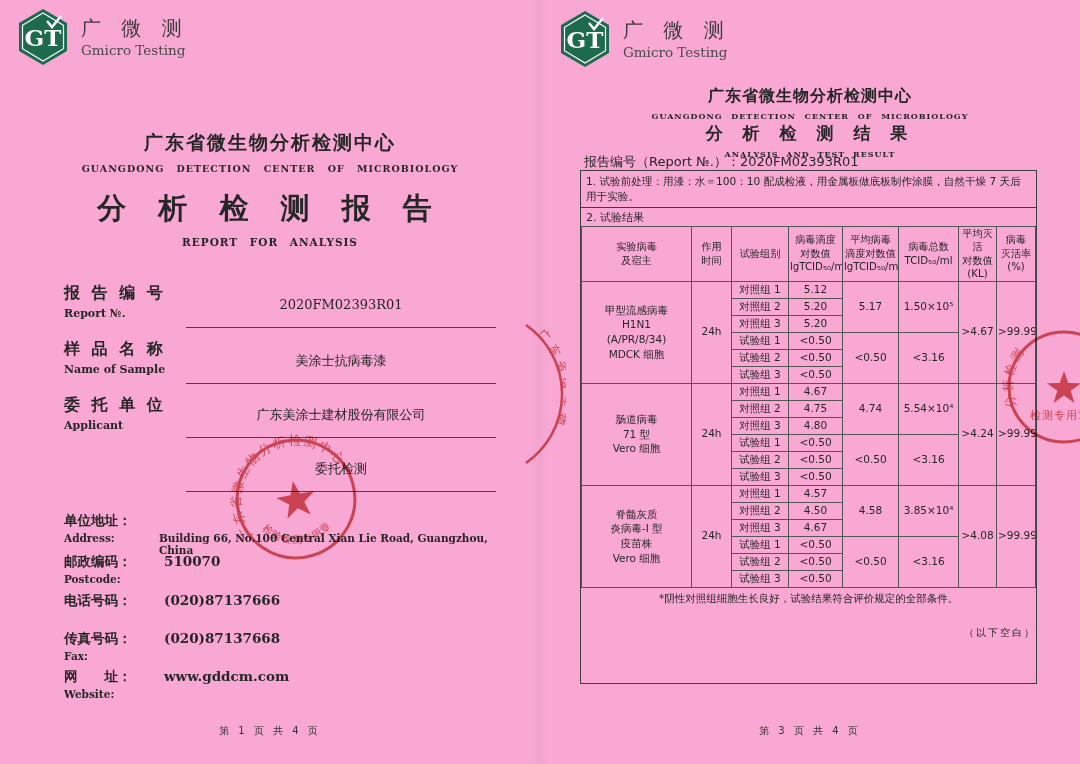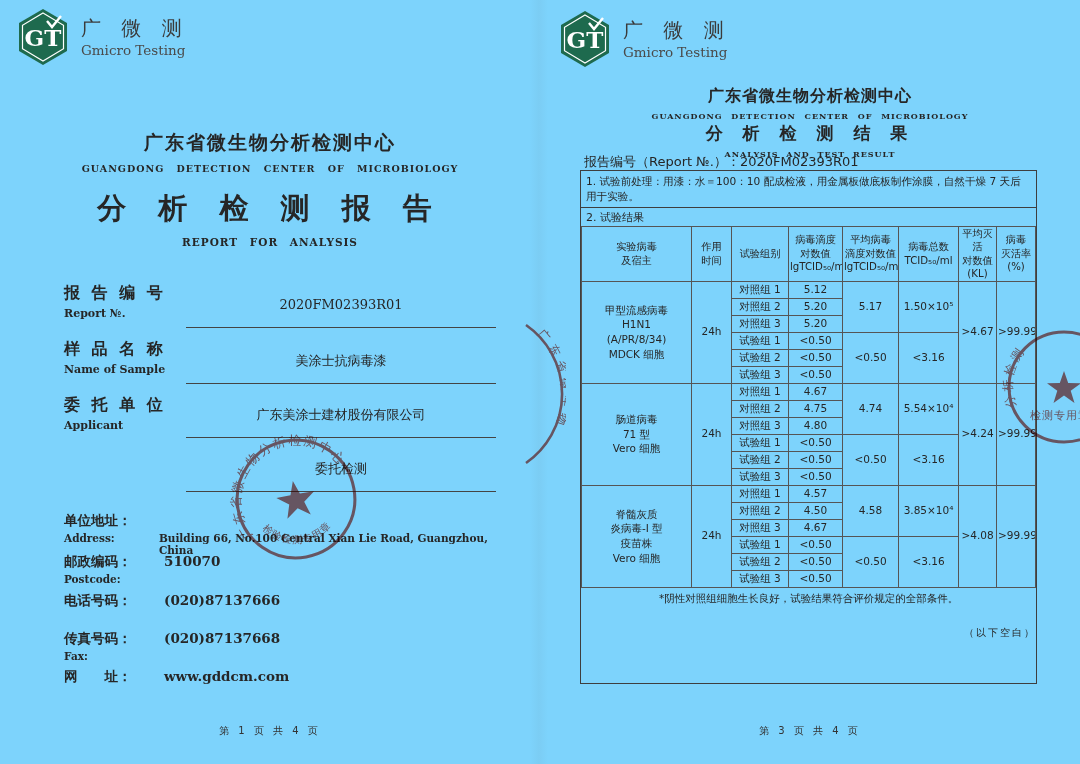--- a/index.html
+++ b/index.html
@@ -1,17 +1,17 @@
 <!DOCTYPE html>
 <html><head>
 <meta charset="utf-8">
 <style>
   * { margin:0; padding:0; box-sizing:border-box; }
   body { background:#f4f3f1; font-family:"DejaVu Sans",sans-serif; }
-  .canvas { position:relative; width:1080px; height:764px; background:#7dd3fc;
+  .canvas { position:relative; width:1080px; height:764px; background:#f9a8d4;
             overflow:hidden; color:#262626; }
   .serif { font-family:"DejaVu Serif","Liberation Serif",serif; }
 
   .page-seam { position:absolute; left:530px; top:0; width:18px; height:764px;
                background:linear-gradient(90deg, rgba(0,0,0,0) 0%, rgba(90,90,90,.05) 50%, rgba(0,0,0,0) 100%); }
 
   
   .logo { position:absolute; display:flex; align-items:center; gap:11px; }
   .logo-cn { font-size:20px; letter-spacing:7px; color:#3b3b3b; font-weight:500; line-height:1.1; }
   .logo-en { font-family:"DejaVu Serif","Liberation Serif",serif; font-size:13.5px; color:#4a4a4a; margin-top:3px; }
@@ -148,20 +148,23 @@
         <span class="val serif">(020)87137668</span>
       </div>
     <div class="c-en">
         <span class="lbl">Fax:</span>
       </div>
   </div>
   <div class="c-row" style="top:668px;">
     <div class="c-cn">
         <span class="lbl">网　　址：</span>
         <span class="val serif">www.gddcm.com</span>
+      </div>
+    <div class="c-en">
+        <span class="lbl">Website:</span>
       </div>
   </div>
 
   <div class="page-footer" style="left:0;">第 1 页 共 4 页</div>
 
   <svg class="seal" style="left:225px; top:428px; transform:rotate(-10deg);" width="142" height="142" viewBox="0 0 136 140">
     <circle cx="68" cy="70" r="58" fill="none" stroke="#c5403b" stroke-width="3"></circle>
     <defs>
       <path id="arcTopL" d="M 23,103 A 55,55 0 1 1 113,103"></path>
       <path id="arcBotL" d="M 28,90 A 46,46 0 0 0 108,90"></path>

